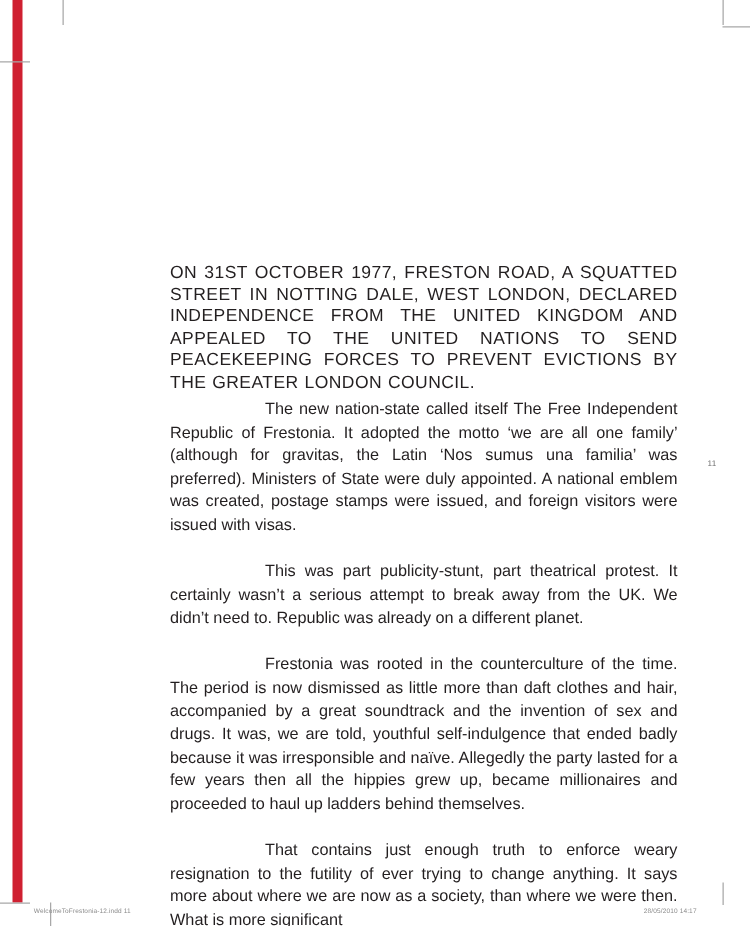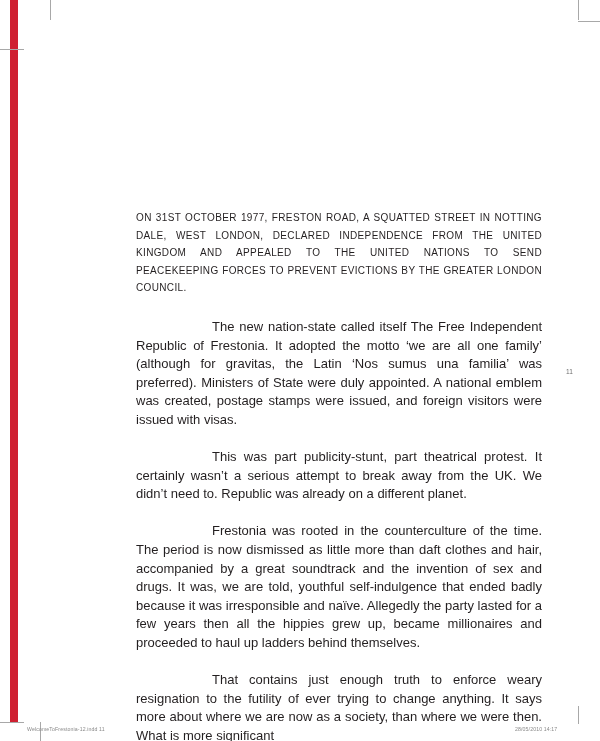--- a/index.html
+++ b/index.html
@@ -47,21 +47,21 @@
   .crop-bl-v { left: 40px;  top: 722px; width: 1px;  height: 19px; }
   .crop-br-v { left: 578px; top: 706px; width: 1px;  height: 18px; }
 
   
   .headline {
     position: absolute;
     left: 136px;
     top: 209px;
     width: 406px;
     font-family: "Liberation Sans", sans-serif;
-    font-size: 10px;
+    font-size: 14px;
     line-height: 17.6px;
     letter-spacing: 0.35px;
     color: #231f20;
     text-align: justify;
     text-align-last: left;
     word-spacing: 0.5px;
   }
 
   
   .body-copy {

